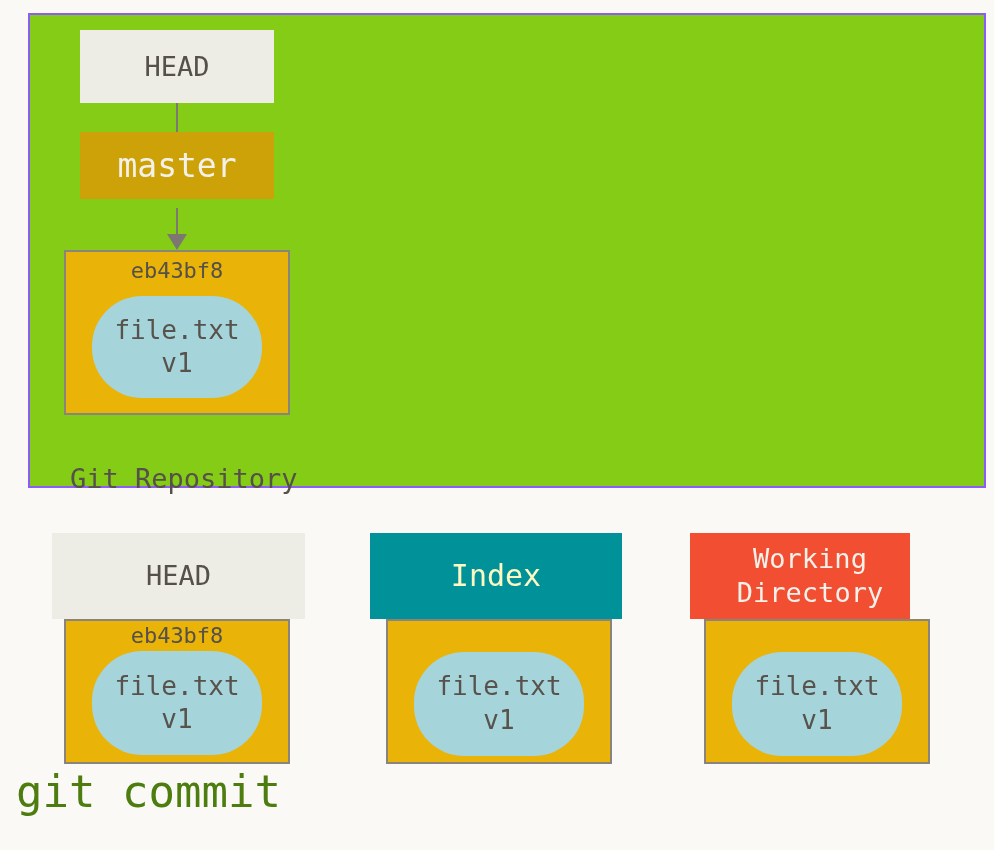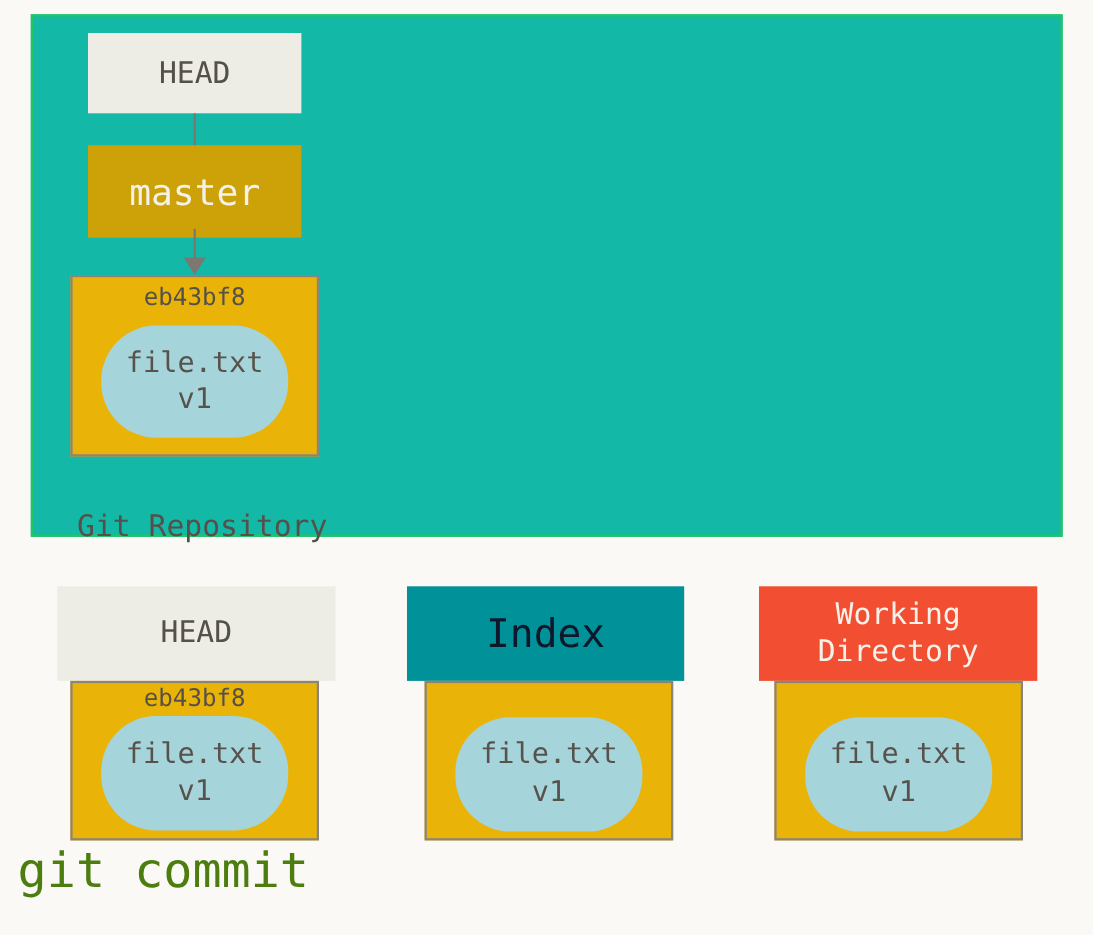--- a/index.html
+++ b/index.html
@@ -14,22 +14,23 @@
     background: #faf9f6;
     font-family: "DejaVu Sans Mono", "Liberation Mono", monospace;
     color: #55504a;
     overflow: hidden;
   }
   
   .repo-box {
     position: absolute;
     left: 28px; top: 13px;
     width: 934px; height: 471px;
-    border: 2px solid #22c55e;
-    background: #14b8a6;
+    border: 2px solid #8b5cf6;
+    background: #84cc16;
+    padding-left: 20px;
   }
   .repo-label {
     position: absolute;
     left: 40px; top: 448px;
     font-size: 27px;
     color: #55504a;
     white-space: nowrap;
   }
   
   .ref-box {
@@ -41,21 +42,21 @@
   }
   .top-head {
     left: 80px; top: 30px;
     width: 194px; height: 73px;
     background: #eeede5;
     font-size: 27px;
     color: #55504a;
   }
   .master-box {
     left: 80px; top: 132px;
-    width: 194px; height: 84px;
+    width: 194px; height: 67px;
     background: #cda209;
     font-size: 33px;
     color: #f4f1ea;
   }
   .connector-line {
     position: absolute;
     left: 176px; top: 103px;
     width: 2px; height: 29px;
     background: #7c7770;
   }
@@ -117,25 +118,25 @@
     align-items: center;
     justify-content: center;
     text-align: center;
   }
   .col-header .hdr-label {
     display: block;
     width: 200px;
     line-height: 1.25;
   }
   .hdr-beige { background: #eeede5; color: #55504a; font-size: 27px; }
-  .hdr-teal  { background: #009199; color: #0f172a; font-size: 36px; justify-content: center; }
+  .hdr-teal  { background: #009199; color: #fef9c3; font-size: 30px; justify-content: center; }
   .hdr-red   { background: #f14e32; color: #f4f1ea; font-size: 27px; }
   .hdr-1 { left: 52px;  width: 253px; }
   .hdr-2 { left: 370px; width: 252px; }
-  .hdr-3 { left: 690px; width: 253px; }
+  .hdr-3 { left: 690px; width: 220px; justify-content: flex-end; }
   .body-col { top: 619px; width: 226px; height: 145px; }
   .body-1 { left: 64px; }
   .body-2 { left: 386px; }
   .body-3 { left: 704px; }
   .body-1 .hash { margin-top: 2px; }
   .body-1 .blob { margin-top: 2px; min-height: 104px; }
   .body-2 .blob, .body-3 .blob { margin-top: 31px; min-height: 104px; }
   
   .caption {
     position: absolute;

